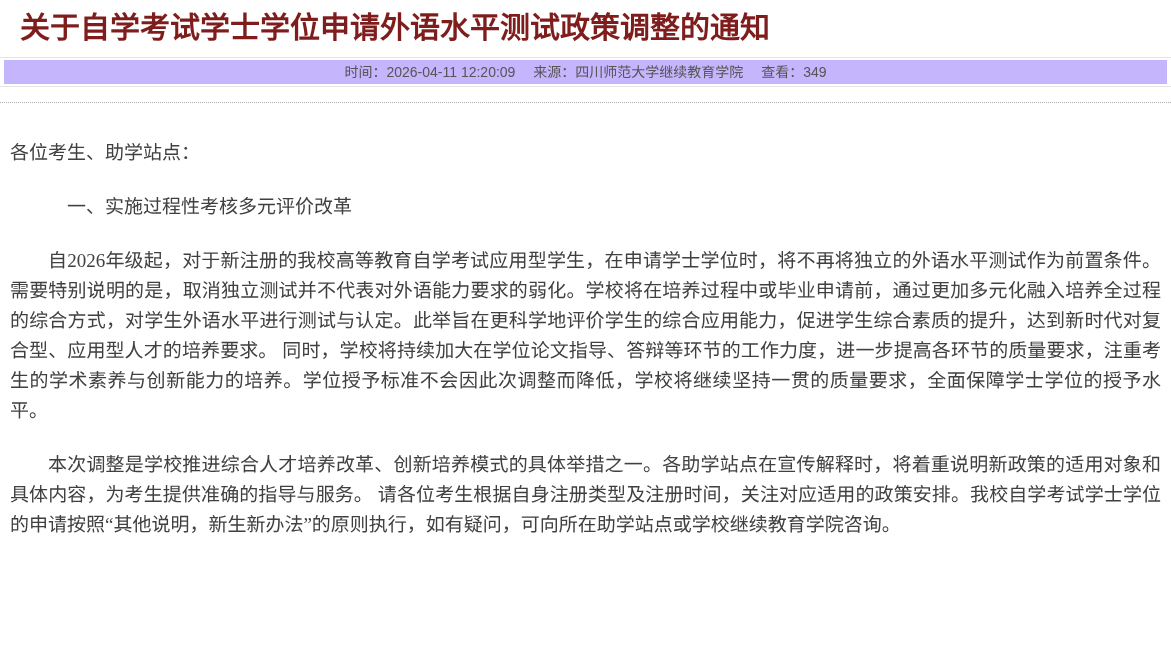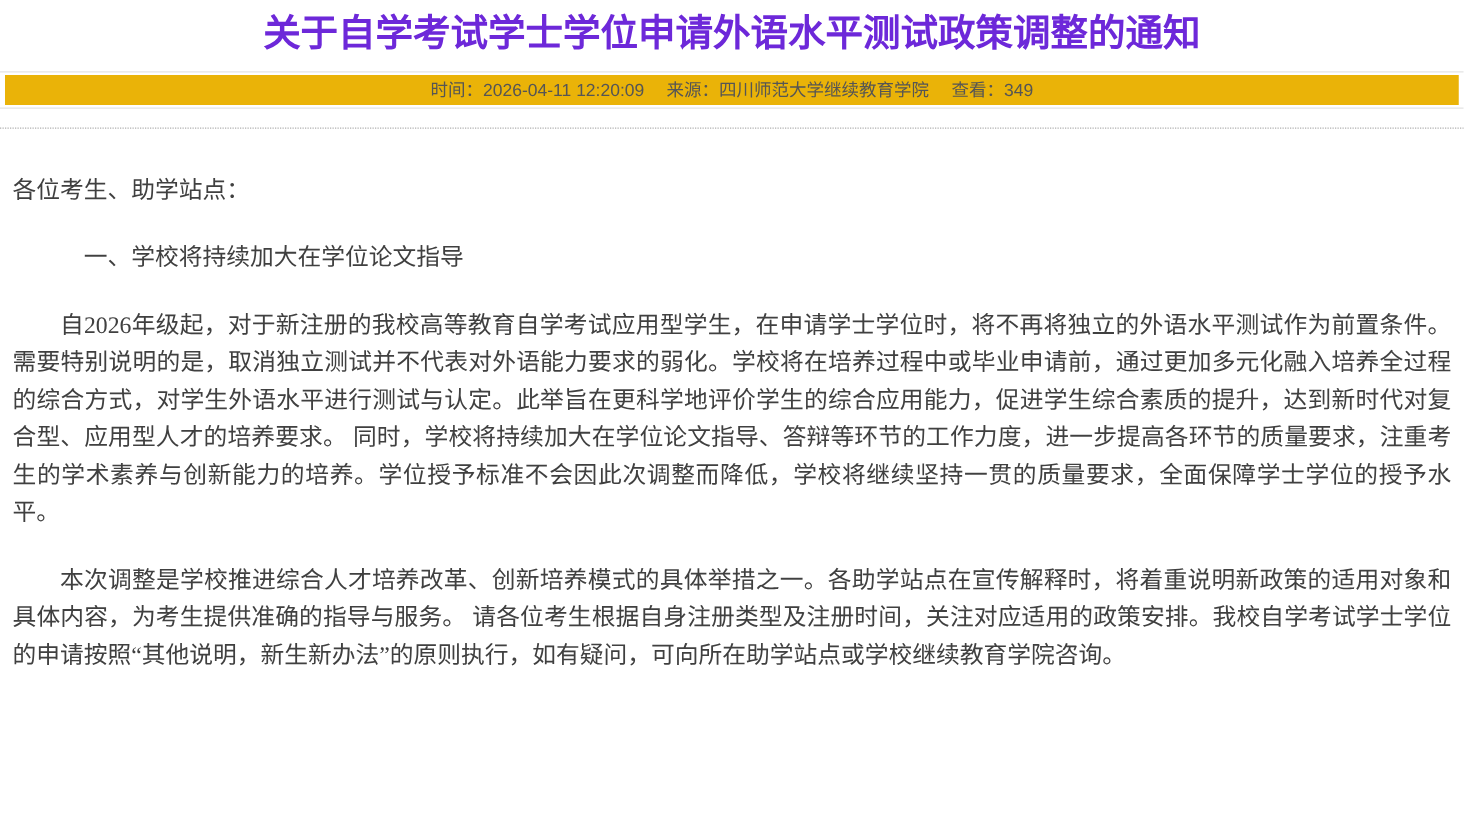--- a/index.html
+++ b/index.html
@@ -10,31 +10,30 @@
     margin: 0 auto;
     font-family: "Liberation Serif", "DejaVu Serif", serif;
     color: #404040;
     overflow-x: hidden;
   }
   .page-title {
     font-family: "Liberation Sans", "DejaVu Sans", sans-serif;
     font-weight: bold;
     font-size: 30px;
     line-height: 34px;
-    color: #6d28d9;
-    text-align: center;
+    color: #7f1d1d;
     padding: 11px 20px 12px;
   }
   .meta-wrap {
     border-top: 1px solid #e4e4e4;
     border-bottom: 1px solid #e4e4e4;
     padding: 2px 4px;
   }
   .meta-bar {
-    background: #eab308;
+    background: #c4b5fd;
     height: 24px;
     line-height: 24px;
     text-align: center;
     font-family: "Liberation Sans", "DejaVu Sans", sans-serif;
     font-size: 14px;
     color: #555555;
     white-space: nowrap;
   }
   .meta-item { display: inline-block; margin: 0 7px; }
   .notice-body {
@@ -66,18 +65,18 @@
   <div class="meta-wrap">
     <div class="meta-bar">
       <span class="meta-item"><span>时间：</span><span>2026-04-11 12:20:09</span></span>
       <span class="meta-item"><span>来源：</span><span>四川师范大学继续教育学院</span></span>
       <span class="meta-item"><span>查看：</span><span>349</span></span>
     </div>
   </div>
 
   <div class="notice-body">
     <p class="salutation">各位考生、助学站点：</p>
-    <p class="section-heading">一、学校将持续加大在学位论文指导</p>
+    <p class="section-heading">一、实施过程性考核多元评价改革</p>
     <p class="para">自2026年级起，对于新注册的我校高等教育自学考试应用型学生，在申请学士学位时，将不再将独立的外语水平测试作为前置条件。 需要特别说明的是，取消独立测试并不代表对外语能力要求的弱化。学校将在培养过程中或毕业申请前，通过更加多元化融入培养全过程的综合方式，对学生外语水平进行测试与认定。此举旨在更科学地评价学生的综合应用能力，促进学生综合素质的提升，达到新时代对复合型、应用型人才的培养要求。 同时，学校将持续加大在学位论文指导、答辩等环节的工作力度，进一步提高各环节的质量要求，注重考生的学术素养与创新能力的培养。学位授予标准不会因此次调整而降低，学校将继续坚持一贯的质量要求，全面保障学士学位的授予水平。</p>
     <p class="para">本次调整是学校推进综合人才培养改革、创新培养模式的具体举措之一。各助学站点在宣传解释时，将着重说明新政策的适用对象和具体内容，为考生提供准确的指导与服务。 请各位考生根据自身注册类型及注册时间，关注对应适用的政策安排。我校自学考试学士学位的申请按照“其他说明，新生新办法”的原则执行，如有疑问，可向所在助学站点或学校继续教育学院咨询。</p>
   </div>
 
 </div>
 
 </body></html>

